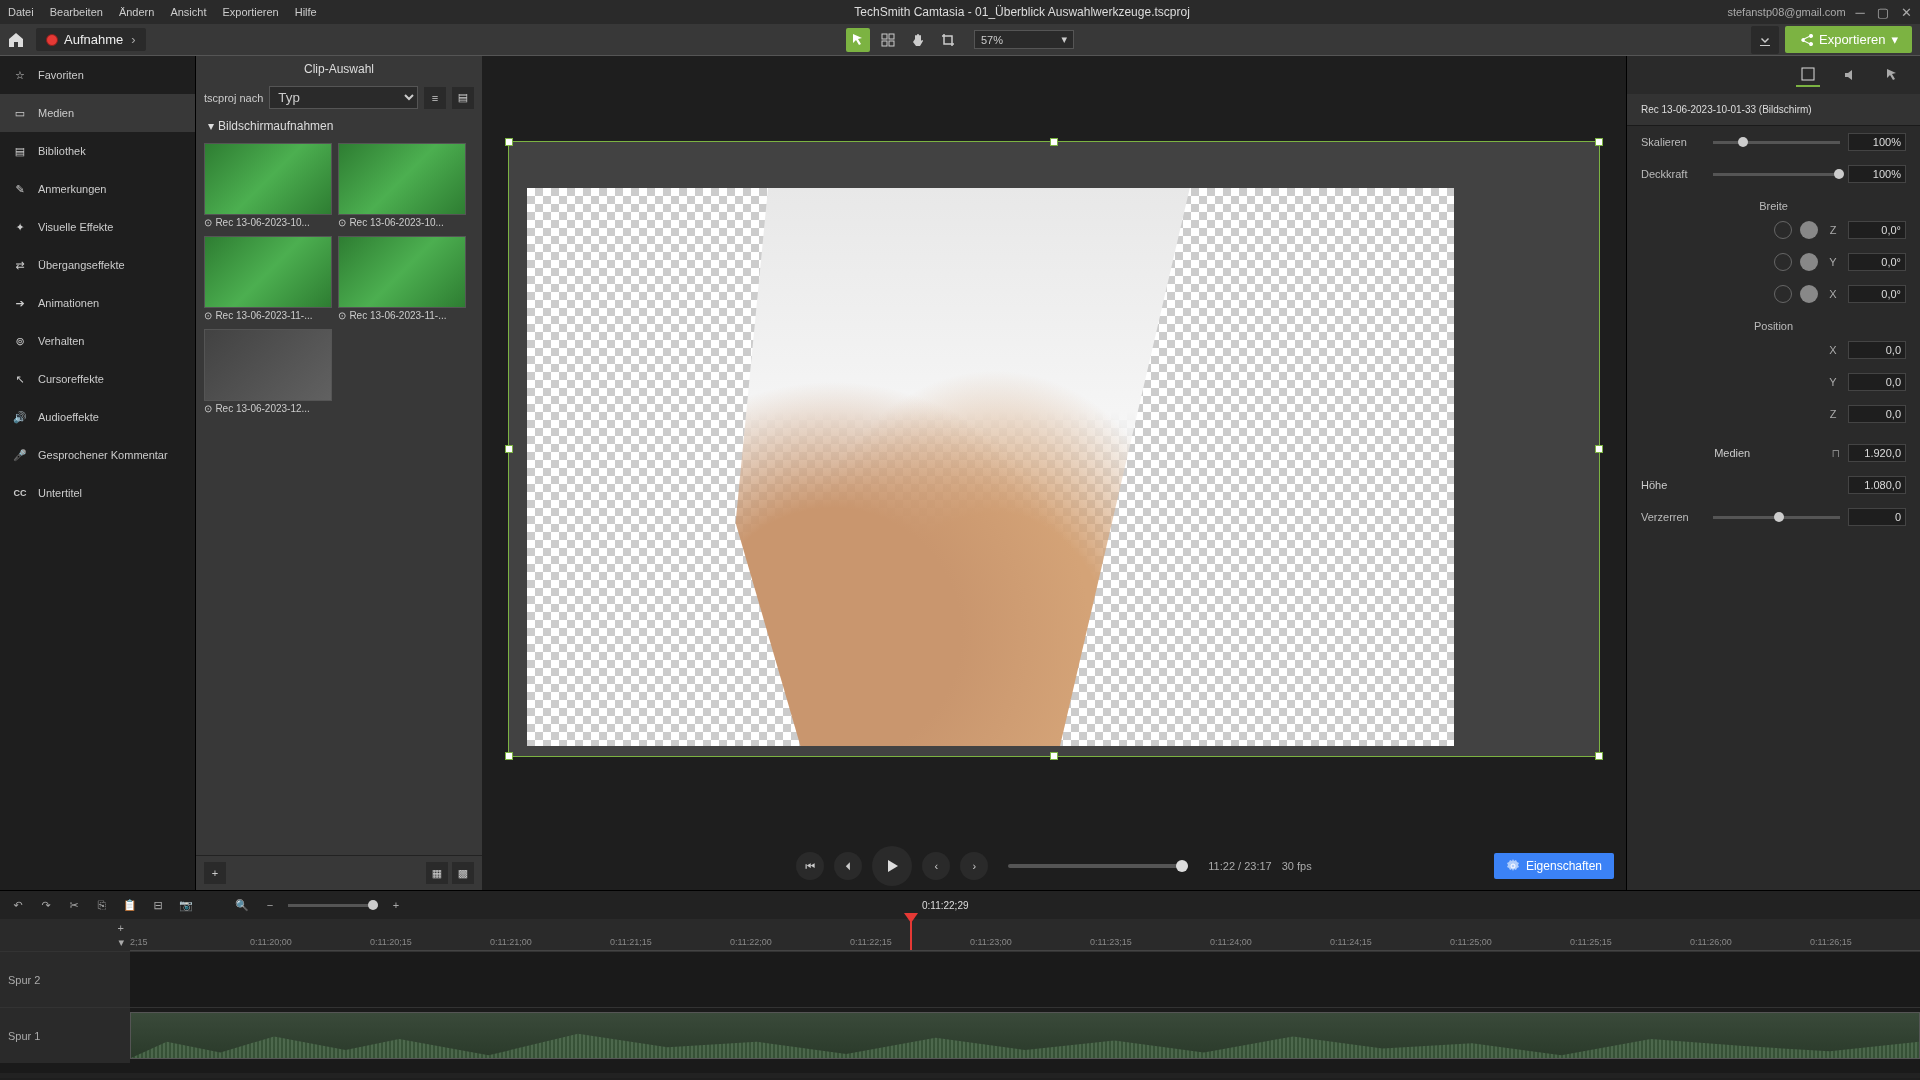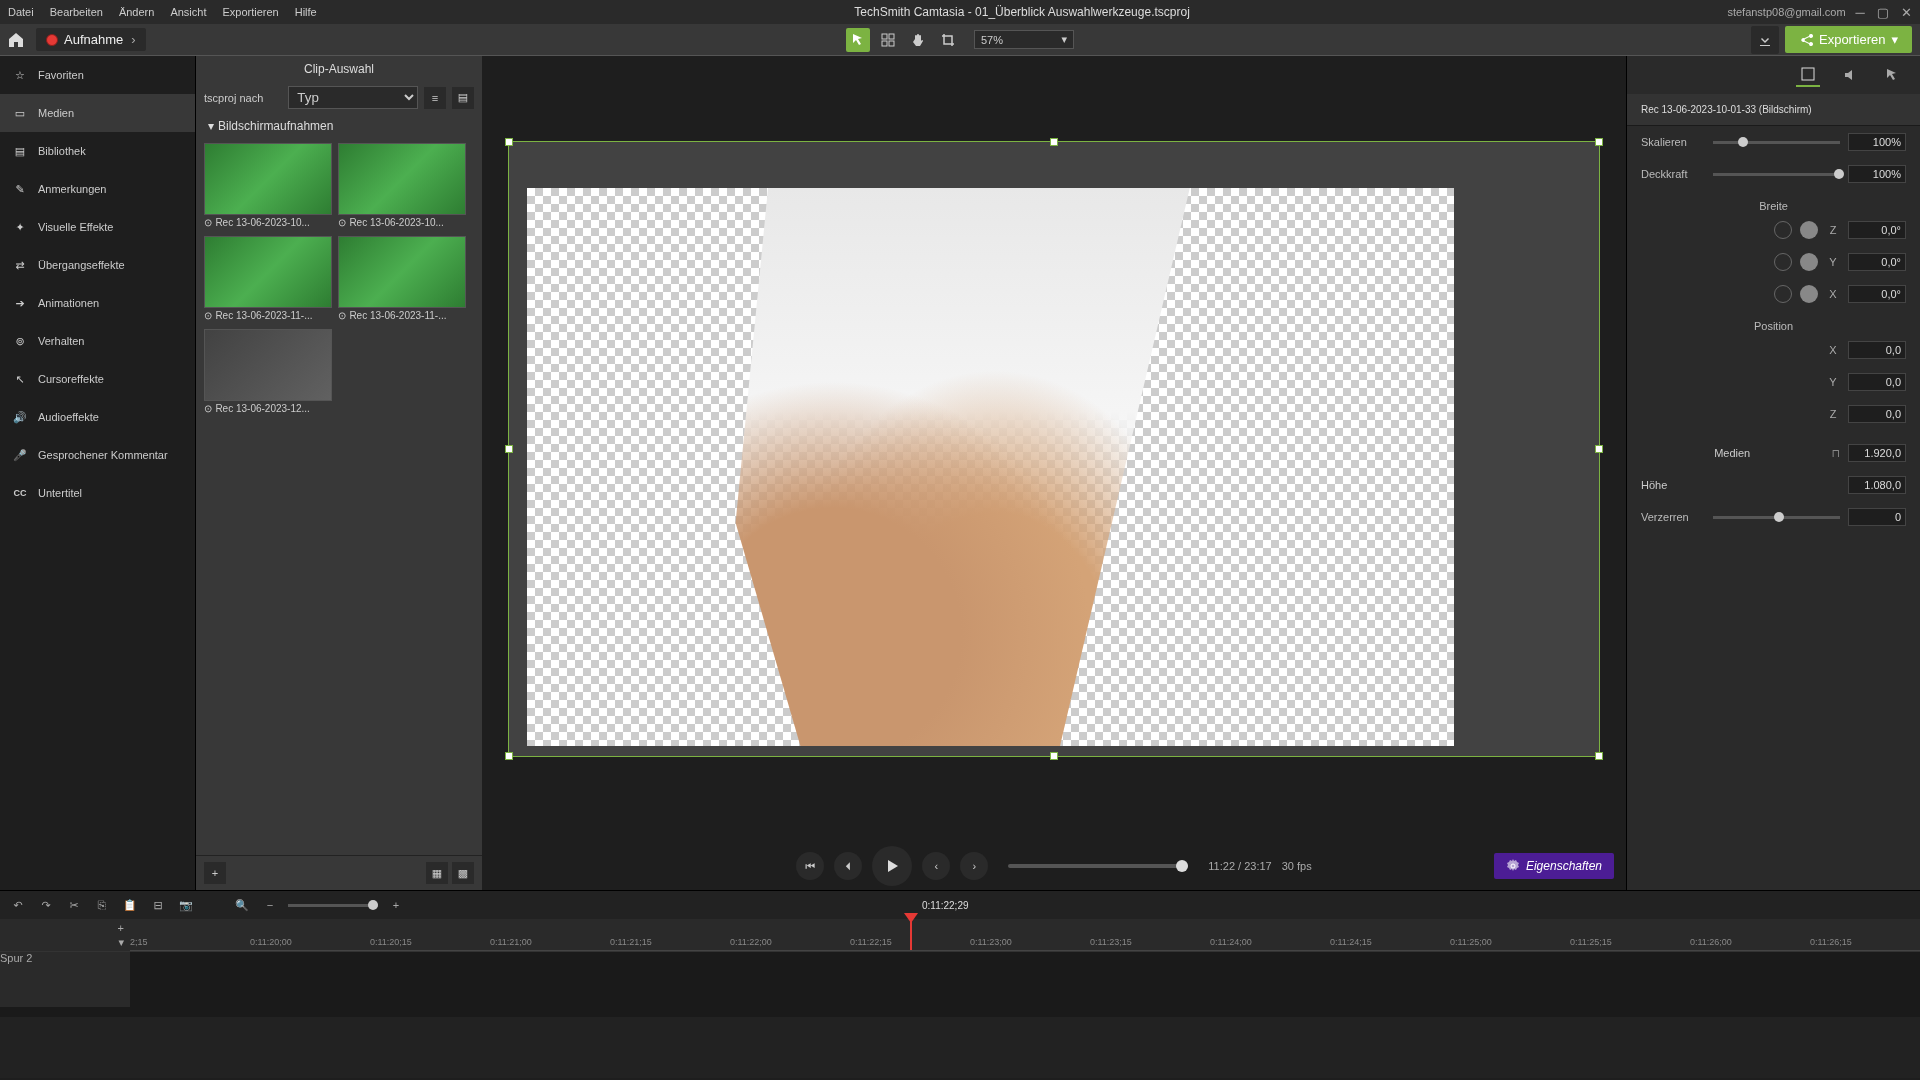--- a/index.html
+++ b/index.html
@@ -35,21 +35,21 @@
 
 .leftsidebar { width: 196px; background: #1e1e1e; border-right: 1px solid #000; }
 .leftsidebar .item { display: flex; align-items: center; gap: 10px; padding: 11px 12px; color: #ccc; cursor: pointer; }
 .leftsidebar .item.active { background: #383838; }
 .icon-sm { width: 16px; height: 16px; display: flex; align-items: center; justify-content: center; }
 
 
 .mediabin { width: 286px; background: #383838; display: flex; flex-direction: column; }
 .mediabin .header { text-align: center; padding: 6px; font-size: 12px; color: #ddd; }
 .mediabin .sortrow { display: flex; align-items: center; gap: 6px; padding: 4px 8px; }
-.mediabin .sortrow select { background: #2a2a2a; border: 1px solid #555; color: #ccc; padding: 2px 4px; flex: 1; margin-left: 19px; }
+.mediabin .sortrow select { background: #2a2a2a; border: 1px solid #555; color: #ccc; padding: 2px 4px; flex: 1; }
 .mediabin .sortrow .viewbtn { width: 22px; height: 22px; background: #2a2a2a; display: flex; align-items: center; justify-content: center; }
 .mediabin .section { padding: 6px 12px; font-size: 12px; color: #ddd; display: flex; align-items: center; gap: 4px; }
 .mediabin .thumbs { display: flex; flex-wrap: wrap; gap: 6px; padding: 4px 8px; }
 .thumb { width: 128px; }
 .thumb .img { width: 128px; height: 72px; background: linear-gradient(135deg, #2e7d32 0%, #4caf50 50%, #2e7d32 100%); border: 1px solid #555; position: relative; }
 .thumb .img.dark { background: linear-gradient(135deg, #424242, #616161); }
 .thumb .label { font-size: 10px; color: #ccc; padding: 2px 0; white-space: nowrap; overflow: hidden; text-overflow: ellipsis; display: flex; align-items: center; gap: 3px; }
 .mediabin .footer { margin-top: auto; display: flex; justify-content: space-between; padding: 6px 8px; border-top: 1px solid #222; }
 .mediabin .footer .btn { width: 22px; height: 22px; background: #2a2a2a; display: flex; align-items: center; justify-content: center; }
 
@@ -82,21 +82,21 @@
 .canvas .h-bl { bottom: -4px; left: -4px; } .canvas .h-br { bottom: -4px; right: -4px; }
 .canvas .h-t { top: -4px; left: 50%; margin-left: -4px; } .canvas .h-b { bottom: -4px; left: 50%; margin-left: -4px; }
 .canvas .h-l { left: -4px; top: 50%; margin-top: -4px; } .canvas .h-r { right: -4px; top: 50%; margin-top: -4px; }
 
 .playcontrols { height: 48px; display: flex; align-items: center; justify-content: center; gap: 10px; position: relative; }
 .pcbtn { width: 28px; height: 28px; background: #2a2a2a; border-radius: 50%; display: flex; align-items: center; justify-content: center; cursor: pointer; }
 .playbtn { width: 40px; height: 40px; background: #2a2a2a; border-radius: 50%; display: flex; align-items: center; justify-content: center; }
 .scrubber { width: 180px; height: 4px; background: #555; border-radius: 2px; position: relative; margin: 0 10px; }
 .scrubber .dot { position: absolute; right: 0; top: -4px; width: 12px; height: 12px; background: #ddd; border-radius: 50%; }
 .timetext { color: #aaa; font-size: 11px; }
-.propbtn { position: absolute; right: 12px; background: #4c1d95; color: #fff; padding: 6px 12px; display: flex; align-items: center; gap: 6px; border-radius: 2px; font-size: 12px; font-style: italic; }
+.propbtn { position: absolute; right: 12px; background: #3b82f6; color: #fff; padding: 6px 12px; display: flex; align-items: center; gap: 6px; border-radius: 2px; font-size: 12px; }
 
 
 .rightpanel { width: 294px; background: #2a2a2a; border-left: 1px solid #000; }
 .rp-tabs { height: 38px; display: flex; align-items: center; justify-content: flex-end; gap: 18px; padding: 0 16px; }
 .rp-tabs .tab { width: 24px; height: 24px; display: flex; align-items: center; justify-content: center; }
 .rp-tabs .tab.active { border-bottom: 2px solid #7cb342; }
 .rp-title { padding: 10px 14px; font-size: 10px; color: #ddd; background: #333; border-bottom: 1px solid #1a1a1a; }
 .rp-row { display: flex; align-items: center; padding: 7px 14px; gap: 8px; }
 .rp-row .label { width: 64px; color: #bbb; font-size: 11px; }
 .rp-row .slider { flex: 1; height: 3px; background: #555; position: relative; }
@@ -114,21 +114,21 @@
 .tl-toolbar .zoomslider { width: 90px; height: 3px; background: #555; position: relative; }
 .tl-toolbar .zoomslider .knob { position: absolute; right: 0; width: 10px; height: 10px; background: #ccc; border-radius: 50%; top: -4px; }
 .tl-ruler { height: 32px; display: flex; position: relative; }
 .tl-ruler .trackhead { width: 130px; background: #2a2a2a; display: flex; flex-direction: column; align-items: flex-end; justify-content: center; padding-right: 6px; gap: 2px; }
 .tl-ruler .ticks { flex: 1; position: relative; background: #2a2a2a; border-bottom: 1px solid #444; }
 .tick { position: absolute; top: 18px; font-size: 9px; color: #888; }
 .playhead { position: absolute; top: 0; bottom: 0; width: 2px; background: #e53935; left: 920px; }
 .playhead::before { content: ''; position: absolute; top: -6px; left: -6px; width: 14px; height: 10px; background: #e53935; clip-path: polygon(0 0, 100% 0, 50% 100%); }
 .playhead .tip { position: absolute; top: -20px; left: 8px; background: #222; color: #ddd; font-size: 10px; padding: 1px 4px; white-space: nowrap; }
 .tl-track { height: 56px; display: flex; border-top: 1px solid #333; }
-.tl-track .trackhead { width: 130px; background: #2a2a2a; display: flex; padding-left: 0; color: #aaa; position: relative; }
+.tl-track .trackhead { width: 130px; background: #2a2a2a; display: flex; align-items: center; padding-left: 8px; color: #aaa; position: relative; }
 .tl-track .trackbody { flex: 1; position: relative; background: #1a1a1a; }
 .clip { position: absolute; top: 4px; bottom: 4px; left: 0; right: 0; background: linear-gradient(180deg, #3a4a3a 0%, #2a3a2a 100%); border: 1px solid #555; }
 .wave { position: absolute; bottom: 0; left: 0; right: 0; height: 60%; background: repeating-linear-gradient(90deg, #5a7a5a 0 2px, #3a5a3a 2px 4px); opacity: 0.7; clip-path: polygon(0 100%, 2% 40%, 5% 80%, 8% 20%, 12% 70%, 15% 30%, 20% 90%, 25% 10%, 30% 60%, 35% 40%, 40% 85%, 45% 25%, 50% 70%, 55% 35%, 60% 80%, 65% 20%, 70% 65%, 75% 45%, 80% 90%, 85% 30%, 90% 55%, 95% 75%, 100% 40%, 100% 100%); }
 .tl-hscroll { height: 10px; background: #1a1a1a; }
 
 svg { display: block; }
 </style>
 </head>
 <body>
 
@@ -488,14 +488,24 @@
           <div class="tip">0:11:22;29</div>
         </div>
     </div>
   </div>
   <div class="tl-track">
     <div class="trackhead">
         <span>Spur 2</span>
       </div>
     <div class="trackbody"></div>
   </div>
+  <div class="tl-track">
+    <div class="trackhead">
+        <span>Spur 1</span>
+      </div>
+    <div class="trackbody">
+      <div class="clip">
+          <div class="wave"></div>
+        </div>
+    </div>
+  </div>
   <div class="tl-hscroll"></div>
 </div>
 
 </body></html>

